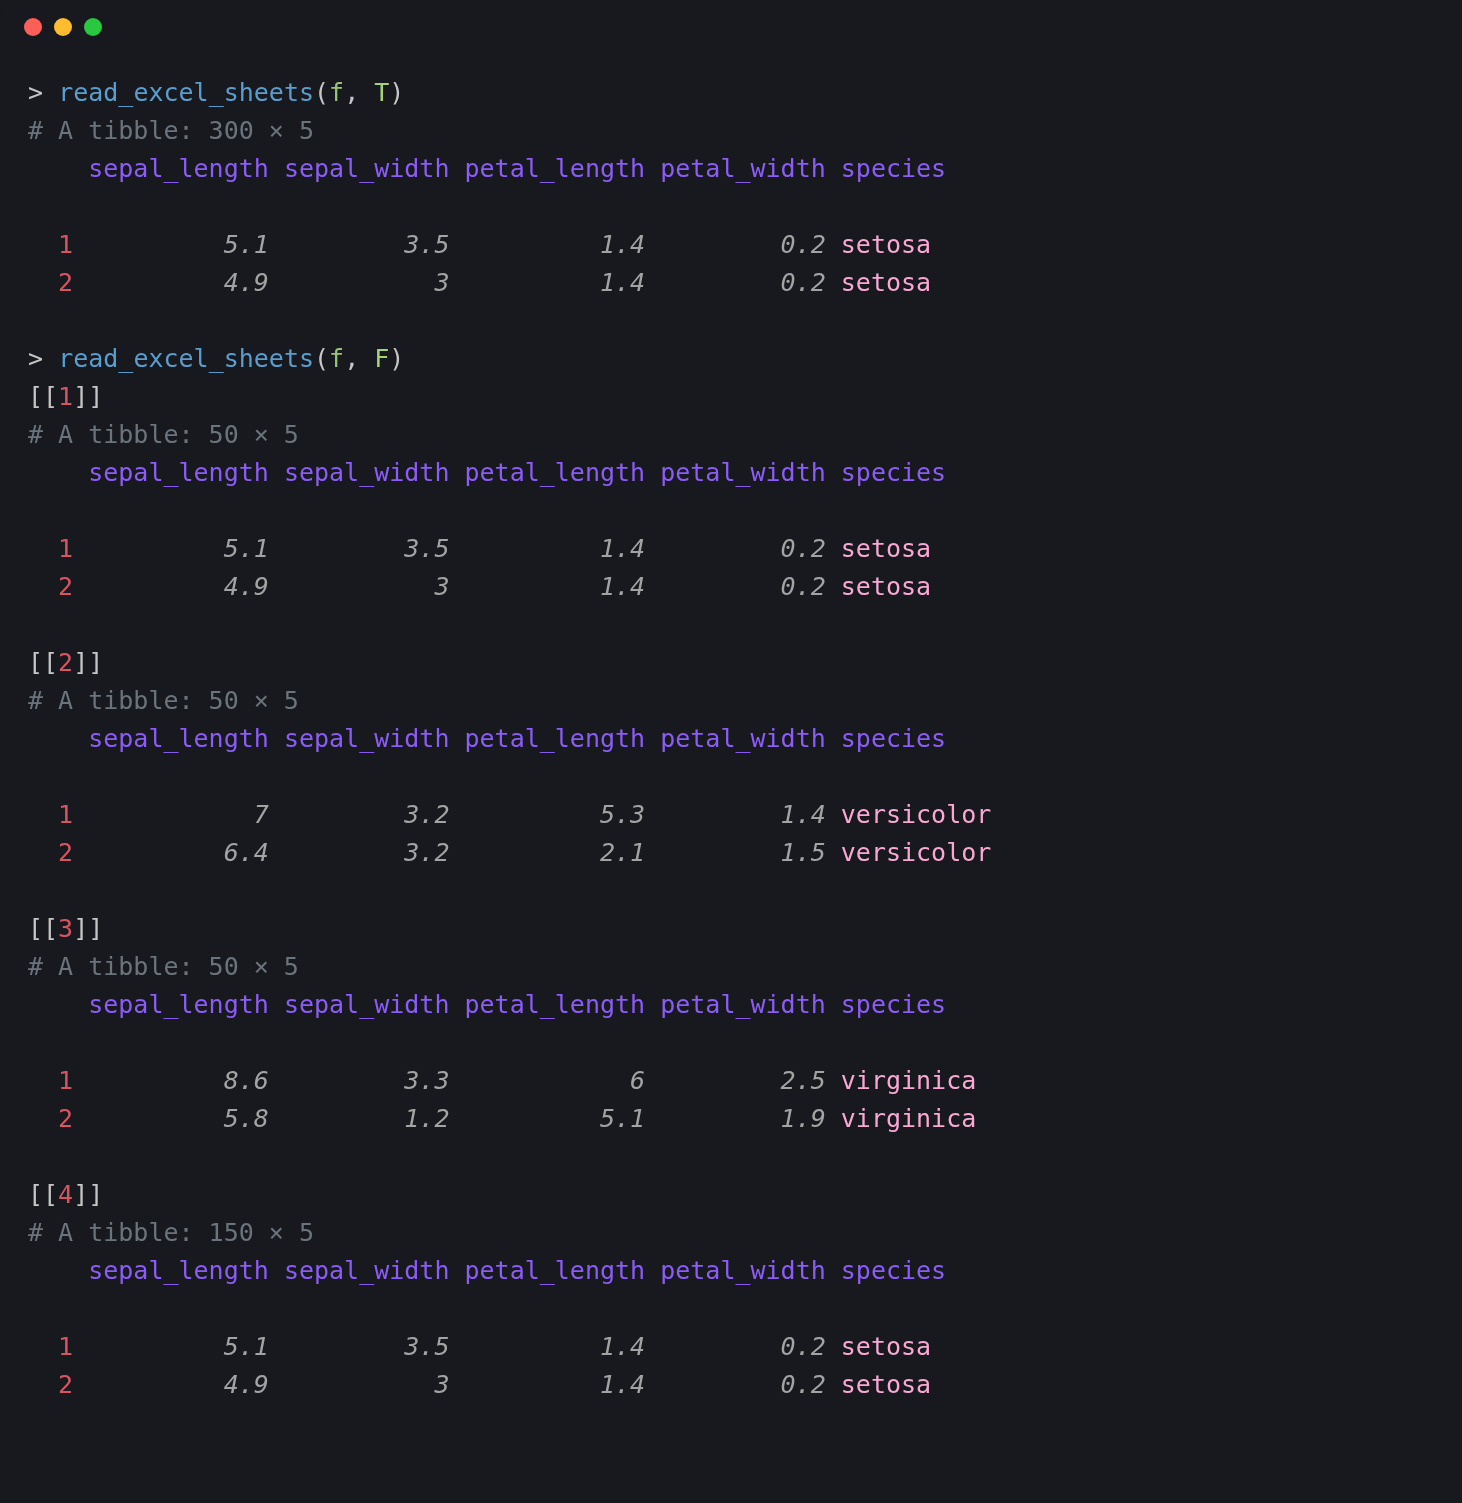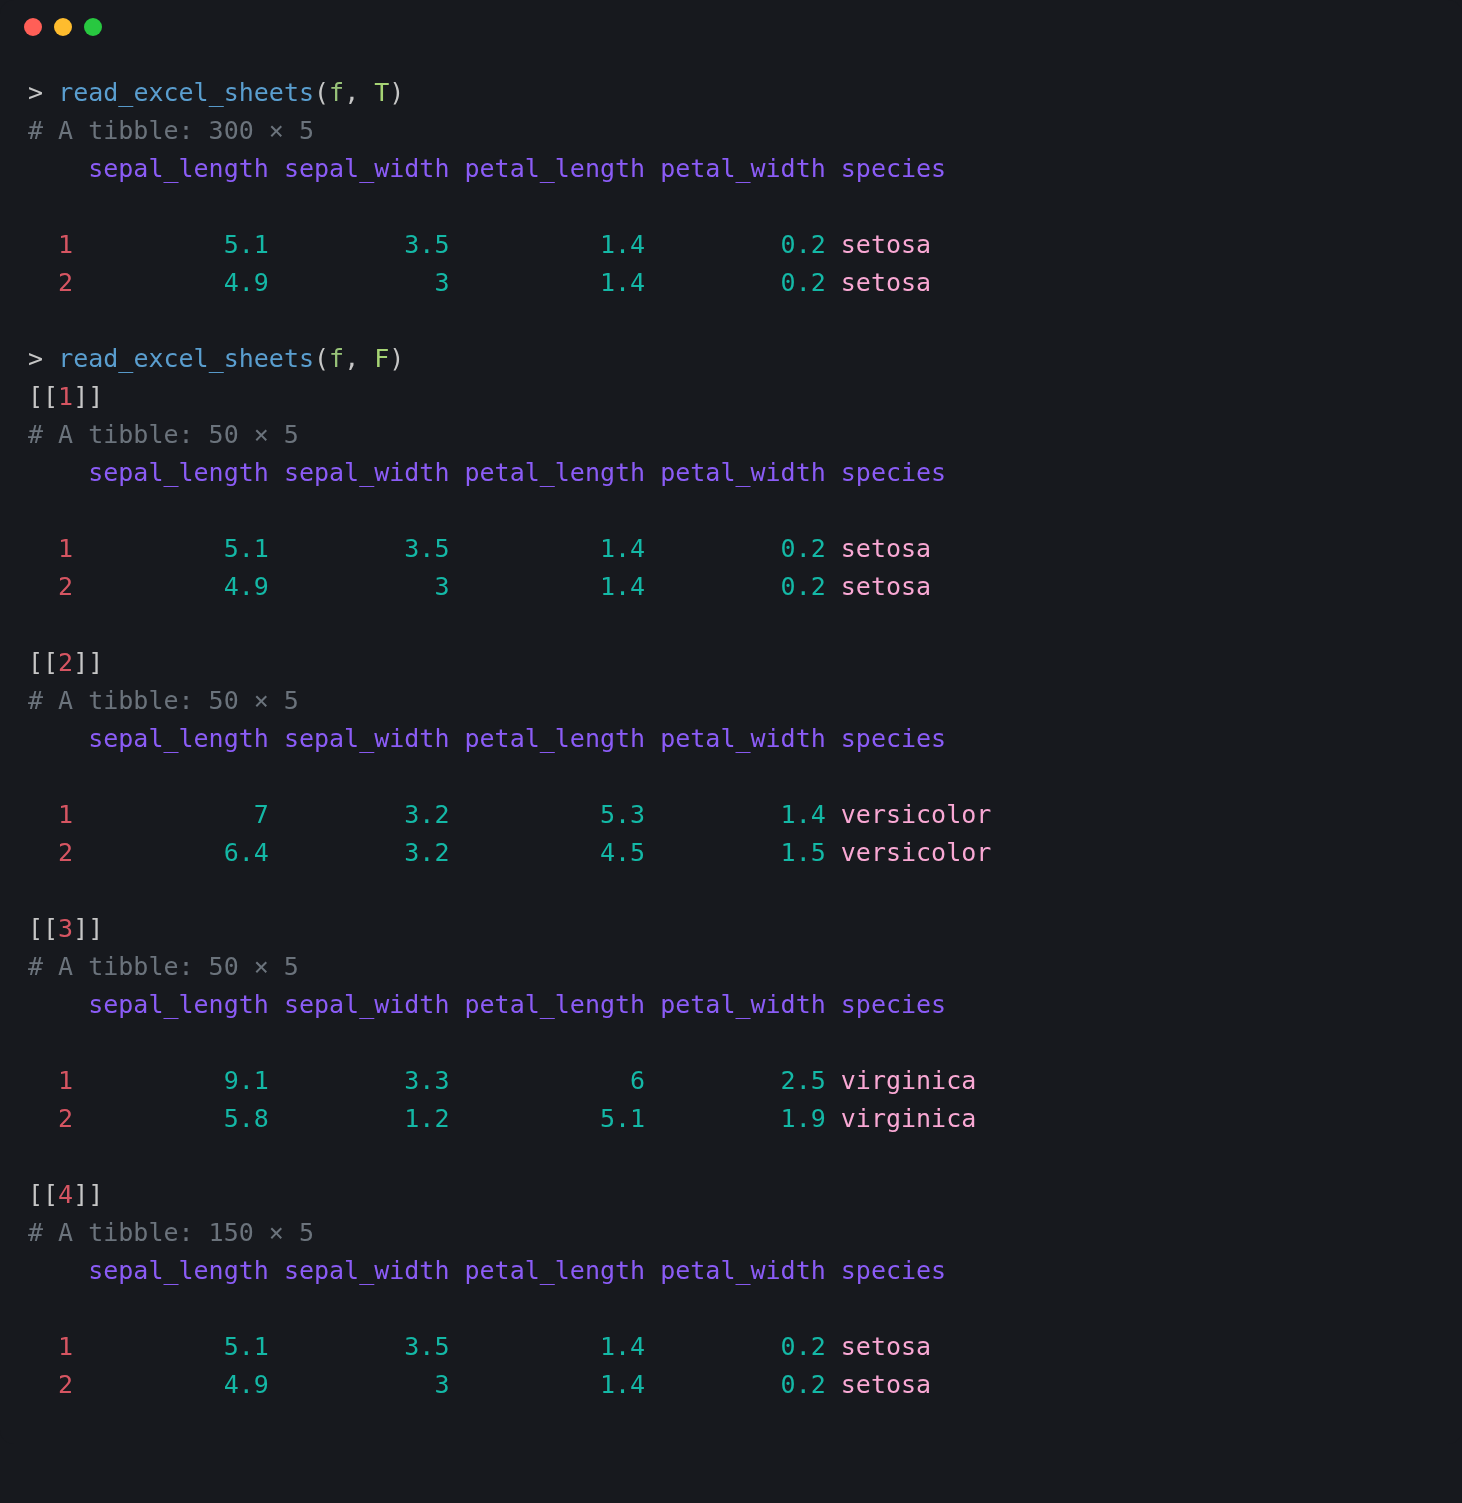--- a/index.html
+++ b/index.html
@@ -39,21 +39,21 @@
   .tok-prompt   { color: #c6c6c6; }
   .tok-func     { color: #5a9ecf; text-align: center; }
   .tok-paren    { color: #c6c6c6; }
   .tok-var      { color: #98c379; }
   .tok-bool     { color: #a6d474; }
   .tok-comma    { color: #c6c6c6; }
   .tok-comment  { color: #6b737c; text-align: right; }
   .tok-header   { color: #8b5cf6; }
   .tok-type     { color: #a6d474; }
   .tok-rownum   { color: #d65562; }
-  .tok-num      { color: #14b8a6; }
+  .tok-num      { color: #a3a3a3; font-style: italic; }
   .tok-str      { color: #f9a8d4; }
   .tok-bracket  { color: #c6c6c6; }
   .tok-idx      { color: #d65562; }
 </style>
 </head>
 <body>
 
 <div class="window">
   <div class="titlebar">
     <div class="dot red"></div>
@@ -73,27 +73,27 @@
    <span class="tok-header"> sepal_length</span><span class="tok-header"> sepal_width</span><span class="tok-header"> petal_length</span><span class="tok-header"> petal_width</span><span class="tok-header"> species</span>
    <span class="tok-type">        <dbl></dbl></span><span class="tok-type">       <dbl></dbl></span><span class="tok-type">        <dbl></dbl></span><span class="tok-type">       <dbl></dbl></span><span class="tok-type"> <chr></chr></span>
 <span class="tok-rownum">  1</span><span class="tok-num">          5.1</span><span class="tok-num">         3.5</span><span class="tok-num">          1.4</span><span class="tok-num">         0.2</span> <span class="tok-str">setosa</span>
 <span class="tok-rownum">  2</span><span class="tok-num">          4.9</span><span class="tok-num">           3</span><span class="tok-num">          1.4</span><span class="tok-num">         0.2</span> <span class="tok-str">setosa</span>
 
 <span class="tok-bracket">[[</span><span class="tok-idx">2</span><span class="tok-bracket">]]</span>
 <span class="tok-comment"># A tibble: 50 × 5</span>
    <span class="tok-header"> sepal_length</span><span class="tok-header"> sepal_width</span><span class="tok-header"> petal_length</span><span class="tok-header"> petal_width</span><span class="tok-header"> species</span>
    <span class="tok-type">        <dbl></dbl></span><span class="tok-type">       <dbl></dbl></span><span class="tok-type">        <dbl></dbl></span><span class="tok-type">       <dbl></dbl></span><span class="tok-type"> <chr></chr></span>
 <span class="tok-rownum">  1</span><span class="tok-num">            7</span><span class="tok-num">         3.2</span><span class="tok-num">          5.3</span><span class="tok-num">         1.4</span> <span class="tok-str">versicolor</span>
-<span class="tok-rownum">  2</span><span class="tok-num">          6.4</span><span class="tok-num">         3.2</span><span class="tok-num">          4.5</span><span class="tok-num">         1.5</span> <span class="tok-str">versicolor</span>
+<span class="tok-rownum">  2</span><span class="tok-num">          6.4</span><span class="tok-num">         3.2</span><span class="tok-num">          2.1</span><span class="tok-num">         1.5</span> <span class="tok-str">versicolor</span>
 
 <span class="tok-bracket">[[</span><span class="tok-idx">3</span><span class="tok-bracket">]]</span>
 <span class="tok-comment"># A tibble: 50 × 5</span>
    <span class="tok-header"> sepal_length</span><span class="tok-header"> sepal_width</span><span class="tok-header"> petal_length</span><span class="tok-header"> petal_width</span><span class="tok-header"> species</span>
    <span class="tok-type">        <dbl></dbl></span><span class="tok-type">       <dbl></dbl></span><span class="tok-type">        <dbl></dbl></span><span class="tok-type">       <dbl></dbl></span><span class="tok-type"> <chr></chr></span>
-<span class="tok-rownum">  1</span><span class="tok-num">          9.1</span><span class="tok-num">         3.3</span><span class="tok-num">            6</span><span class="tok-num">         2.5</span> <span class="tok-str">virginica</span>
+<span class="tok-rownum">  1</span><span class="tok-num">          8.6</span><span class="tok-num">         3.3</span><span class="tok-num">            6</span><span class="tok-num">         2.5</span> <span class="tok-str">virginica</span>
 <span class="tok-rownum">  2</span><span class="tok-num">          5.8</span><span class="tok-num">         1.2</span><span class="tok-num">          5.1</span><span class="tok-num">         1.9</span> <span class="tok-str">virginica</span>
 
 <span class="tok-bracket">[[</span><span class="tok-idx">4</span><span class="tok-bracket">]]</span>
 <span class="tok-comment"># A tibble: 150 × 5</span>
    <span class="tok-header"> sepal_length</span><span class="tok-header"> sepal_width</span><span class="tok-header"> petal_length</span><span class="tok-header"> petal_width</span><span class="tok-header"> species</span>
    <span class="tok-type">        <dbl></dbl></span><span class="tok-type">       <dbl></dbl></span><span class="tok-type">        <dbl></dbl></span><span class="tok-type">       <dbl></dbl></span><span class="tok-type"> <chr></chr></span>
 <span class="tok-rownum">  1</span><span class="tok-num">          5.1</span><span class="tok-num">         3.5</span><span class="tok-num">          1.4</span><span class="tok-num">         0.2</span> <span class="tok-str">setosa</span>
 <span class="tok-rownum">  2</span><span class="tok-num">          4.9</span><span class="tok-num">           3</span><span class="tok-num">          1.4</span><span class="tok-num">         0.2</span> <span class="tok-str">setosa</span>
 </div>
 </div>

